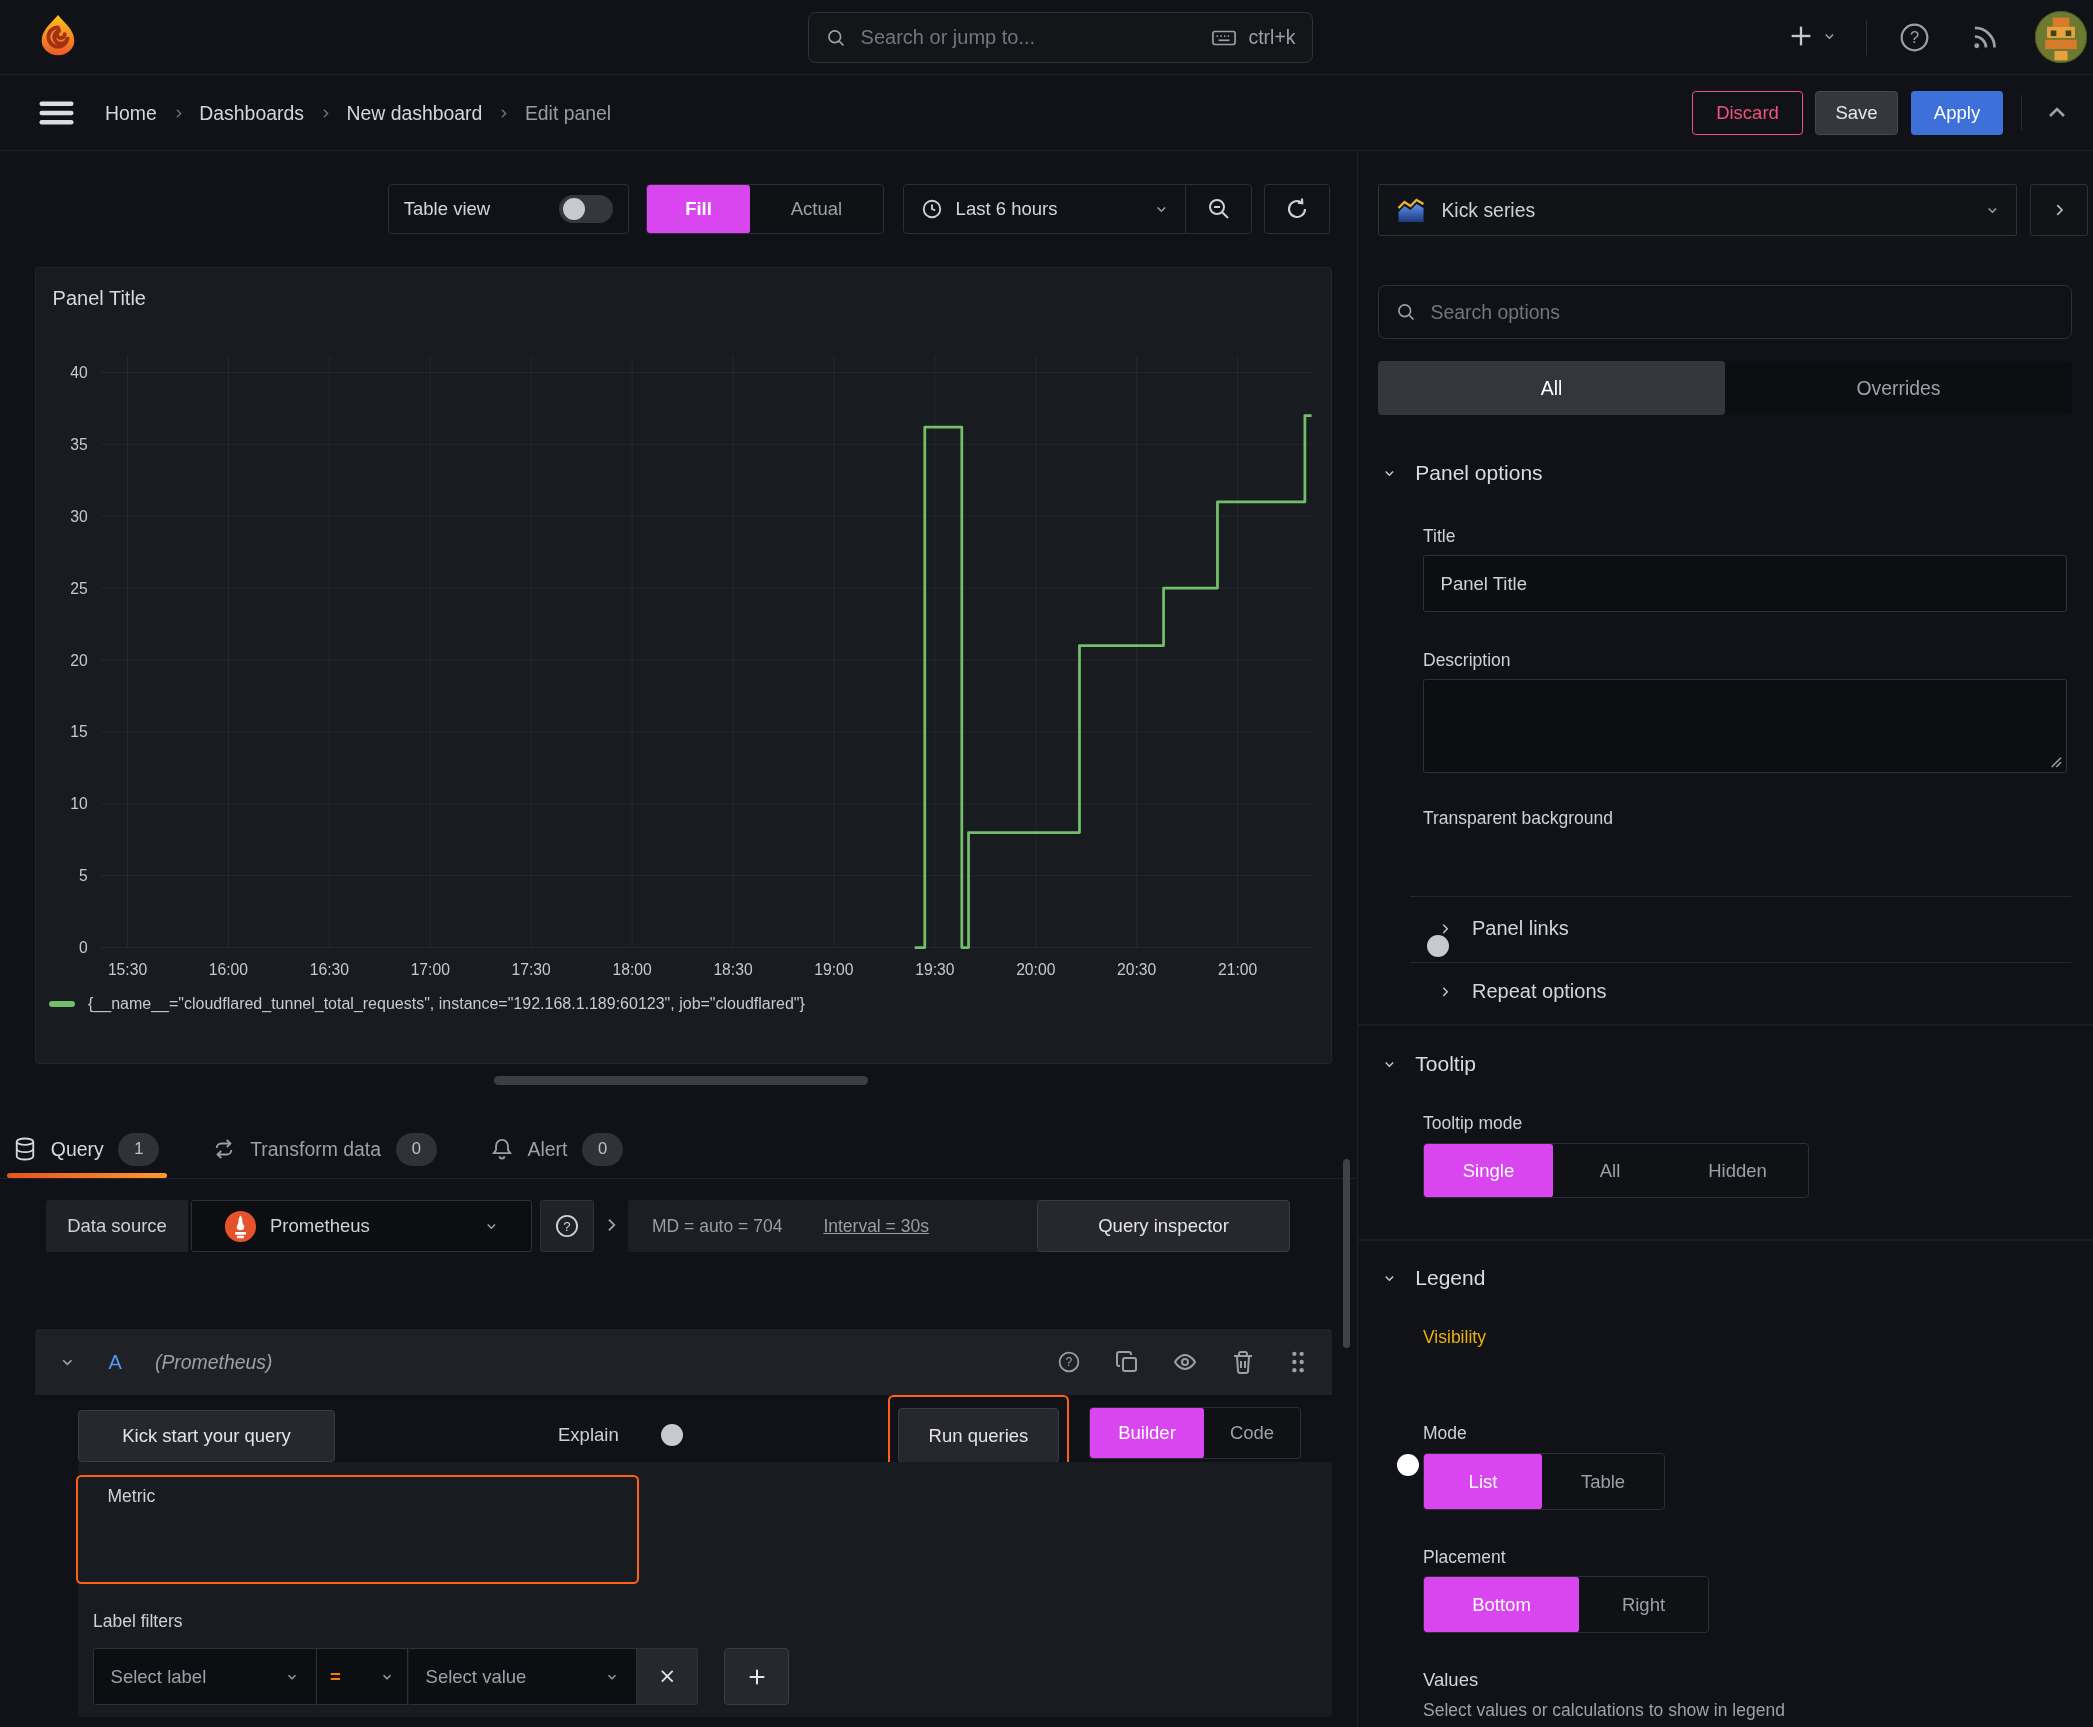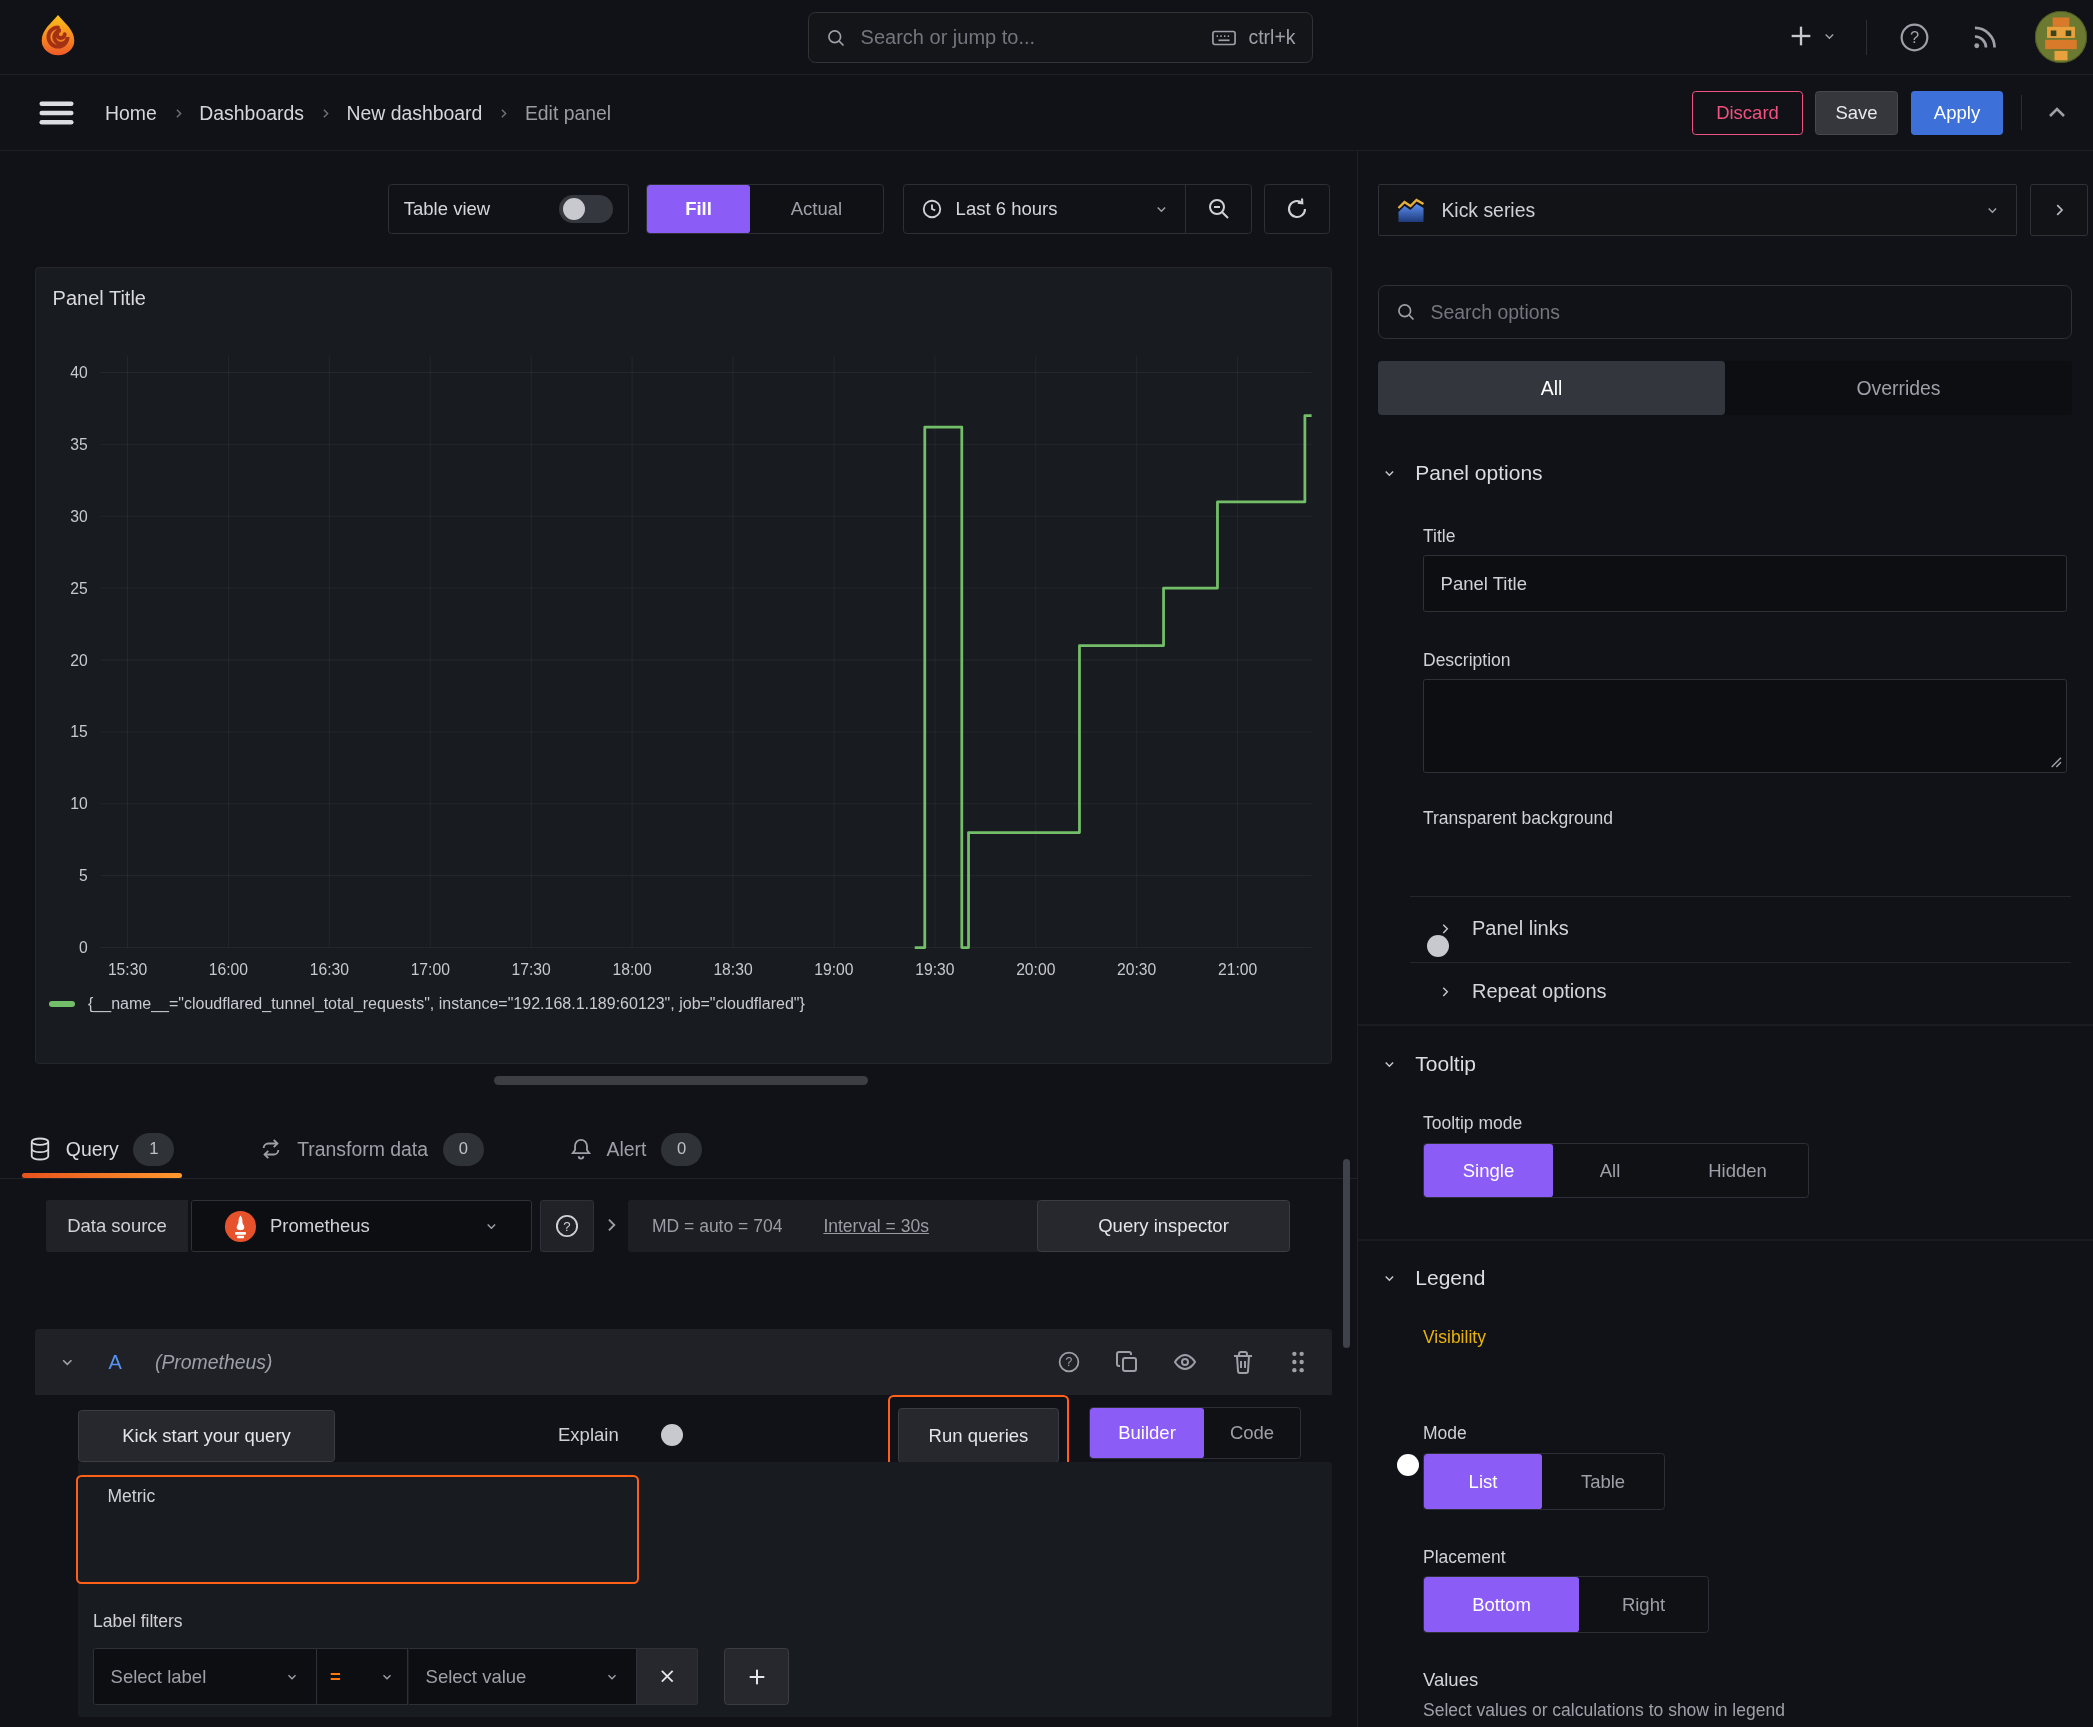--- a/index.html
+++ b/index.html
@@ -8,29 +8,29 @@
   .abs{position:absolute;}
   .flex{display:flex;align-items:center;}
   .fs17{font-size:15.7px}.fs19{font-size:17.5px}.fs20{font-size:18.5px}.fs21{font-size:19.4px}.fs22{font-size:20px}.fs23{font-size:21px}
   .muted{color:#9da0a8;}
   .btn{display:flex;align-items:center;justify-content:center;background:#26282e;border:0.9px solid #3b3d43;border-radius:3.7px;color:#e4e4e9;font-size:18.5px;box-sizing:border-box;}
   .btn-plain{display:flex;align-items:center;justify-content:center;background:transparent;border:0.9px solid #2e3138;border-radius:2.8px;box-sizing:border-box;}
   .sel-box{display:flex;align-items:center;background:#0d0e12;border:0.9px solid #2e3138;border-radius:2.8px;color:#d0d1d7;font-size:18.5px;box-sizing:border-box;}
   .sel-box .grow{flex:1}
   .seg-group{display:flex;align-items:stretch;background:#101114;border:0.9px solid #2c2f35;border-radius:3.7px;overflow:hidden;box-sizing:border-box;}
   .seg{display:flex;align-items:center;justify-content:center;color:#9da0a8;font-size:18.5px;box-sizing:border-box;}
-  .seg.sel{background:#8b5cf6;color:#ffffff;border-radius:2.8px;}
+  .seg.sel{background:#d946ef;color:#ffffff;border-radius:2.8px;}
   .toggle{width:54px;height:28px;border-radius:14.8px;background:#34373d;position:relative;flex:0 0 auto;}
   .toggle .knob{position:absolute;top:2.8px;left:3.7px;width:22px;height:22px;border-radius:50%;background:#c7c9cf;}
   .toggle.on{background:#3d71d9;}
   .toggle.on .knob{left:auto;right:3.7px;background:#fff;}
   .badge{min-width:41px;height:33px;border-radius:16.6px;background:#2f3237;color:#bfc1c7;display:flex;align-items:center;justify-content:center;font-size:16.6px;padding:0 11px;box-sizing:border-box;}
   .hl{border:2.8px solid #ff6018;border-radius:5.5px;box-sizing:border-box;}
   .divider-h{background:#24262b;height:0.9px;}
-  .tabs-row{display:flex;align-items:center;gap:86px;padding-left:29px;height:100%;}
+  .tabs-row{display:flex;align-items:center;gap:54px;padding-left:14px;height:100%;}
   .tab{display:flex;align-items:center;gap:14.8px;height:100%;position:relative;color:#9da0a8;font-size:19.4px;}
   .tab.active{color:#d8d9dd;}
   .tab.active::after{content:"";position:absolute;left:-7.4px;right:-7.4px;bottom:0;height:5.5px;border-radius:2.8px;background:linear-gradient(90deg,#e8521d,#ff9a2e);}
   input{outline:none;}
   .text-input{background:#0d0e12;border:0.9px solid #2e3138;border-radius:2.8px;color:#d0d1d7;font-size:18.5px;font-family:"Liberation Sans","DejaVu Sans",sans-serif;padding:0 16.6px;box-sizing:border-box;}
   .search-input{background:transparent;border:none;color:#d0d1d7;font-size:19.4px;font-family:"Liberation Sans","DejaVu Sans",sans-serif;width:100%;}
   .search-input::placeholder{color:#73767e;}
   .ta{background:#0d0e12;border:0.9px solid #2e3138;border-radius:2.8px;position:relative;box-sizing:border-box;}
   svg{display:block;}
   .ic{color:#9da0a8;}

